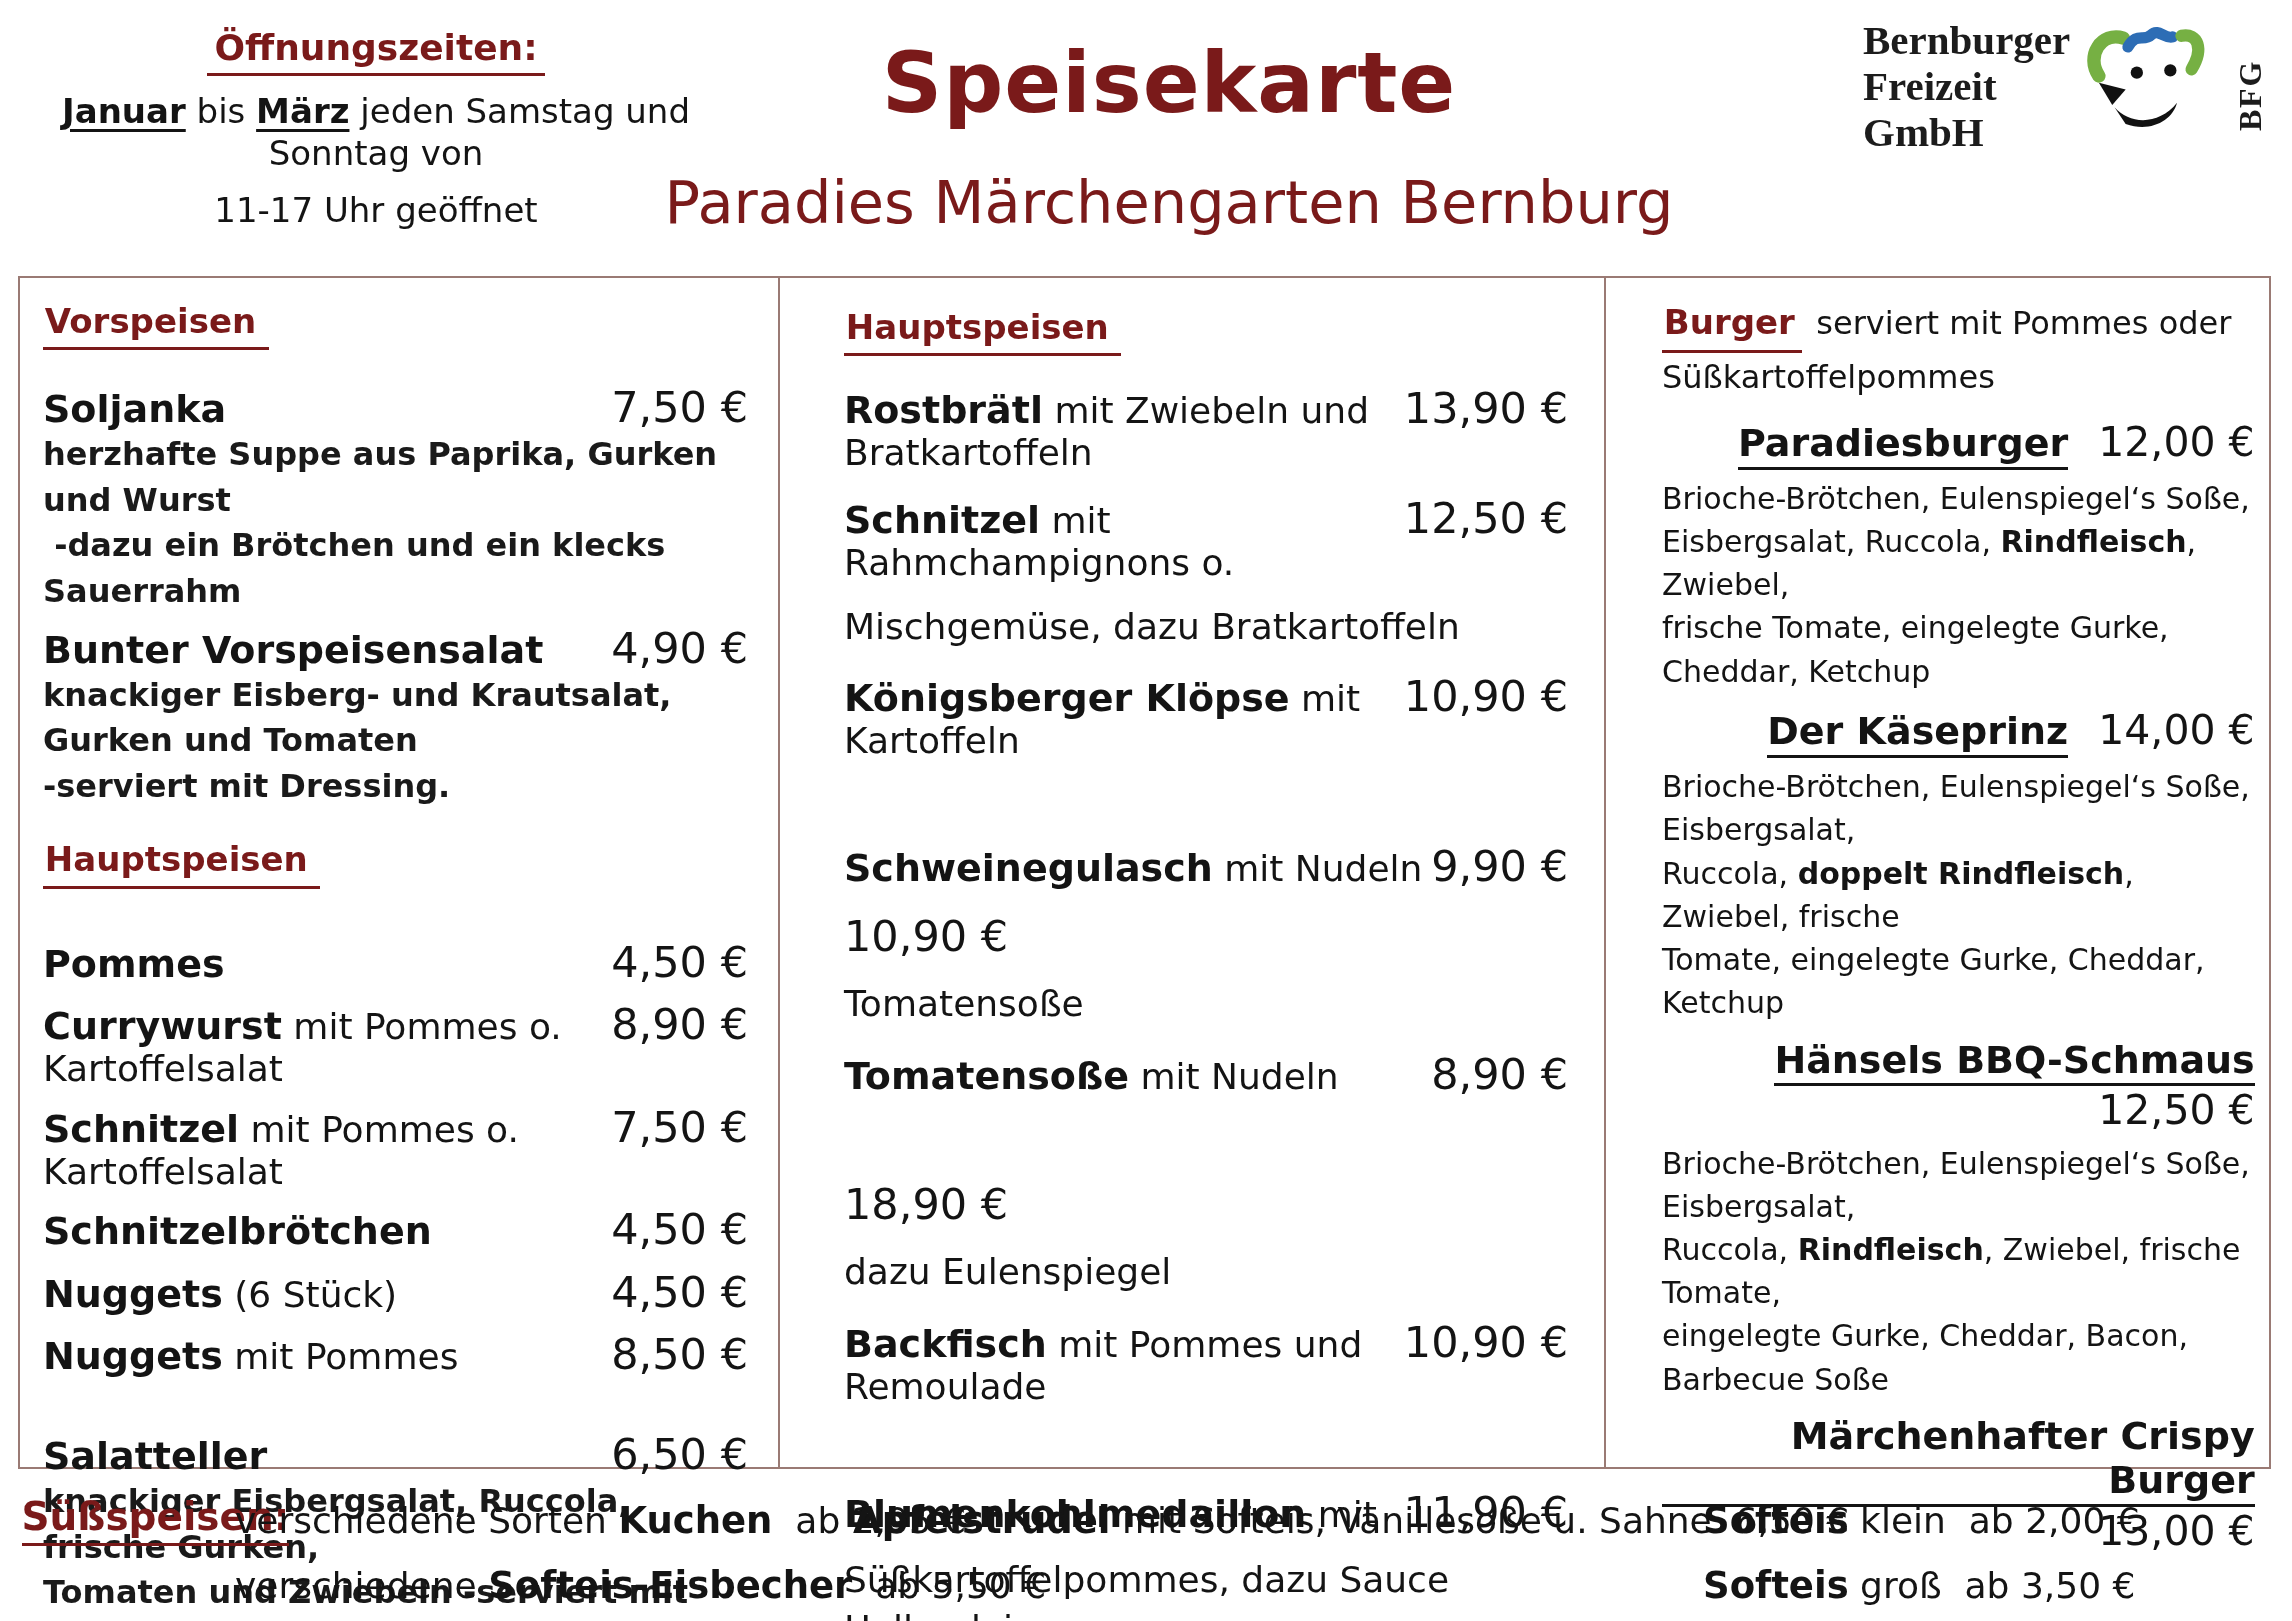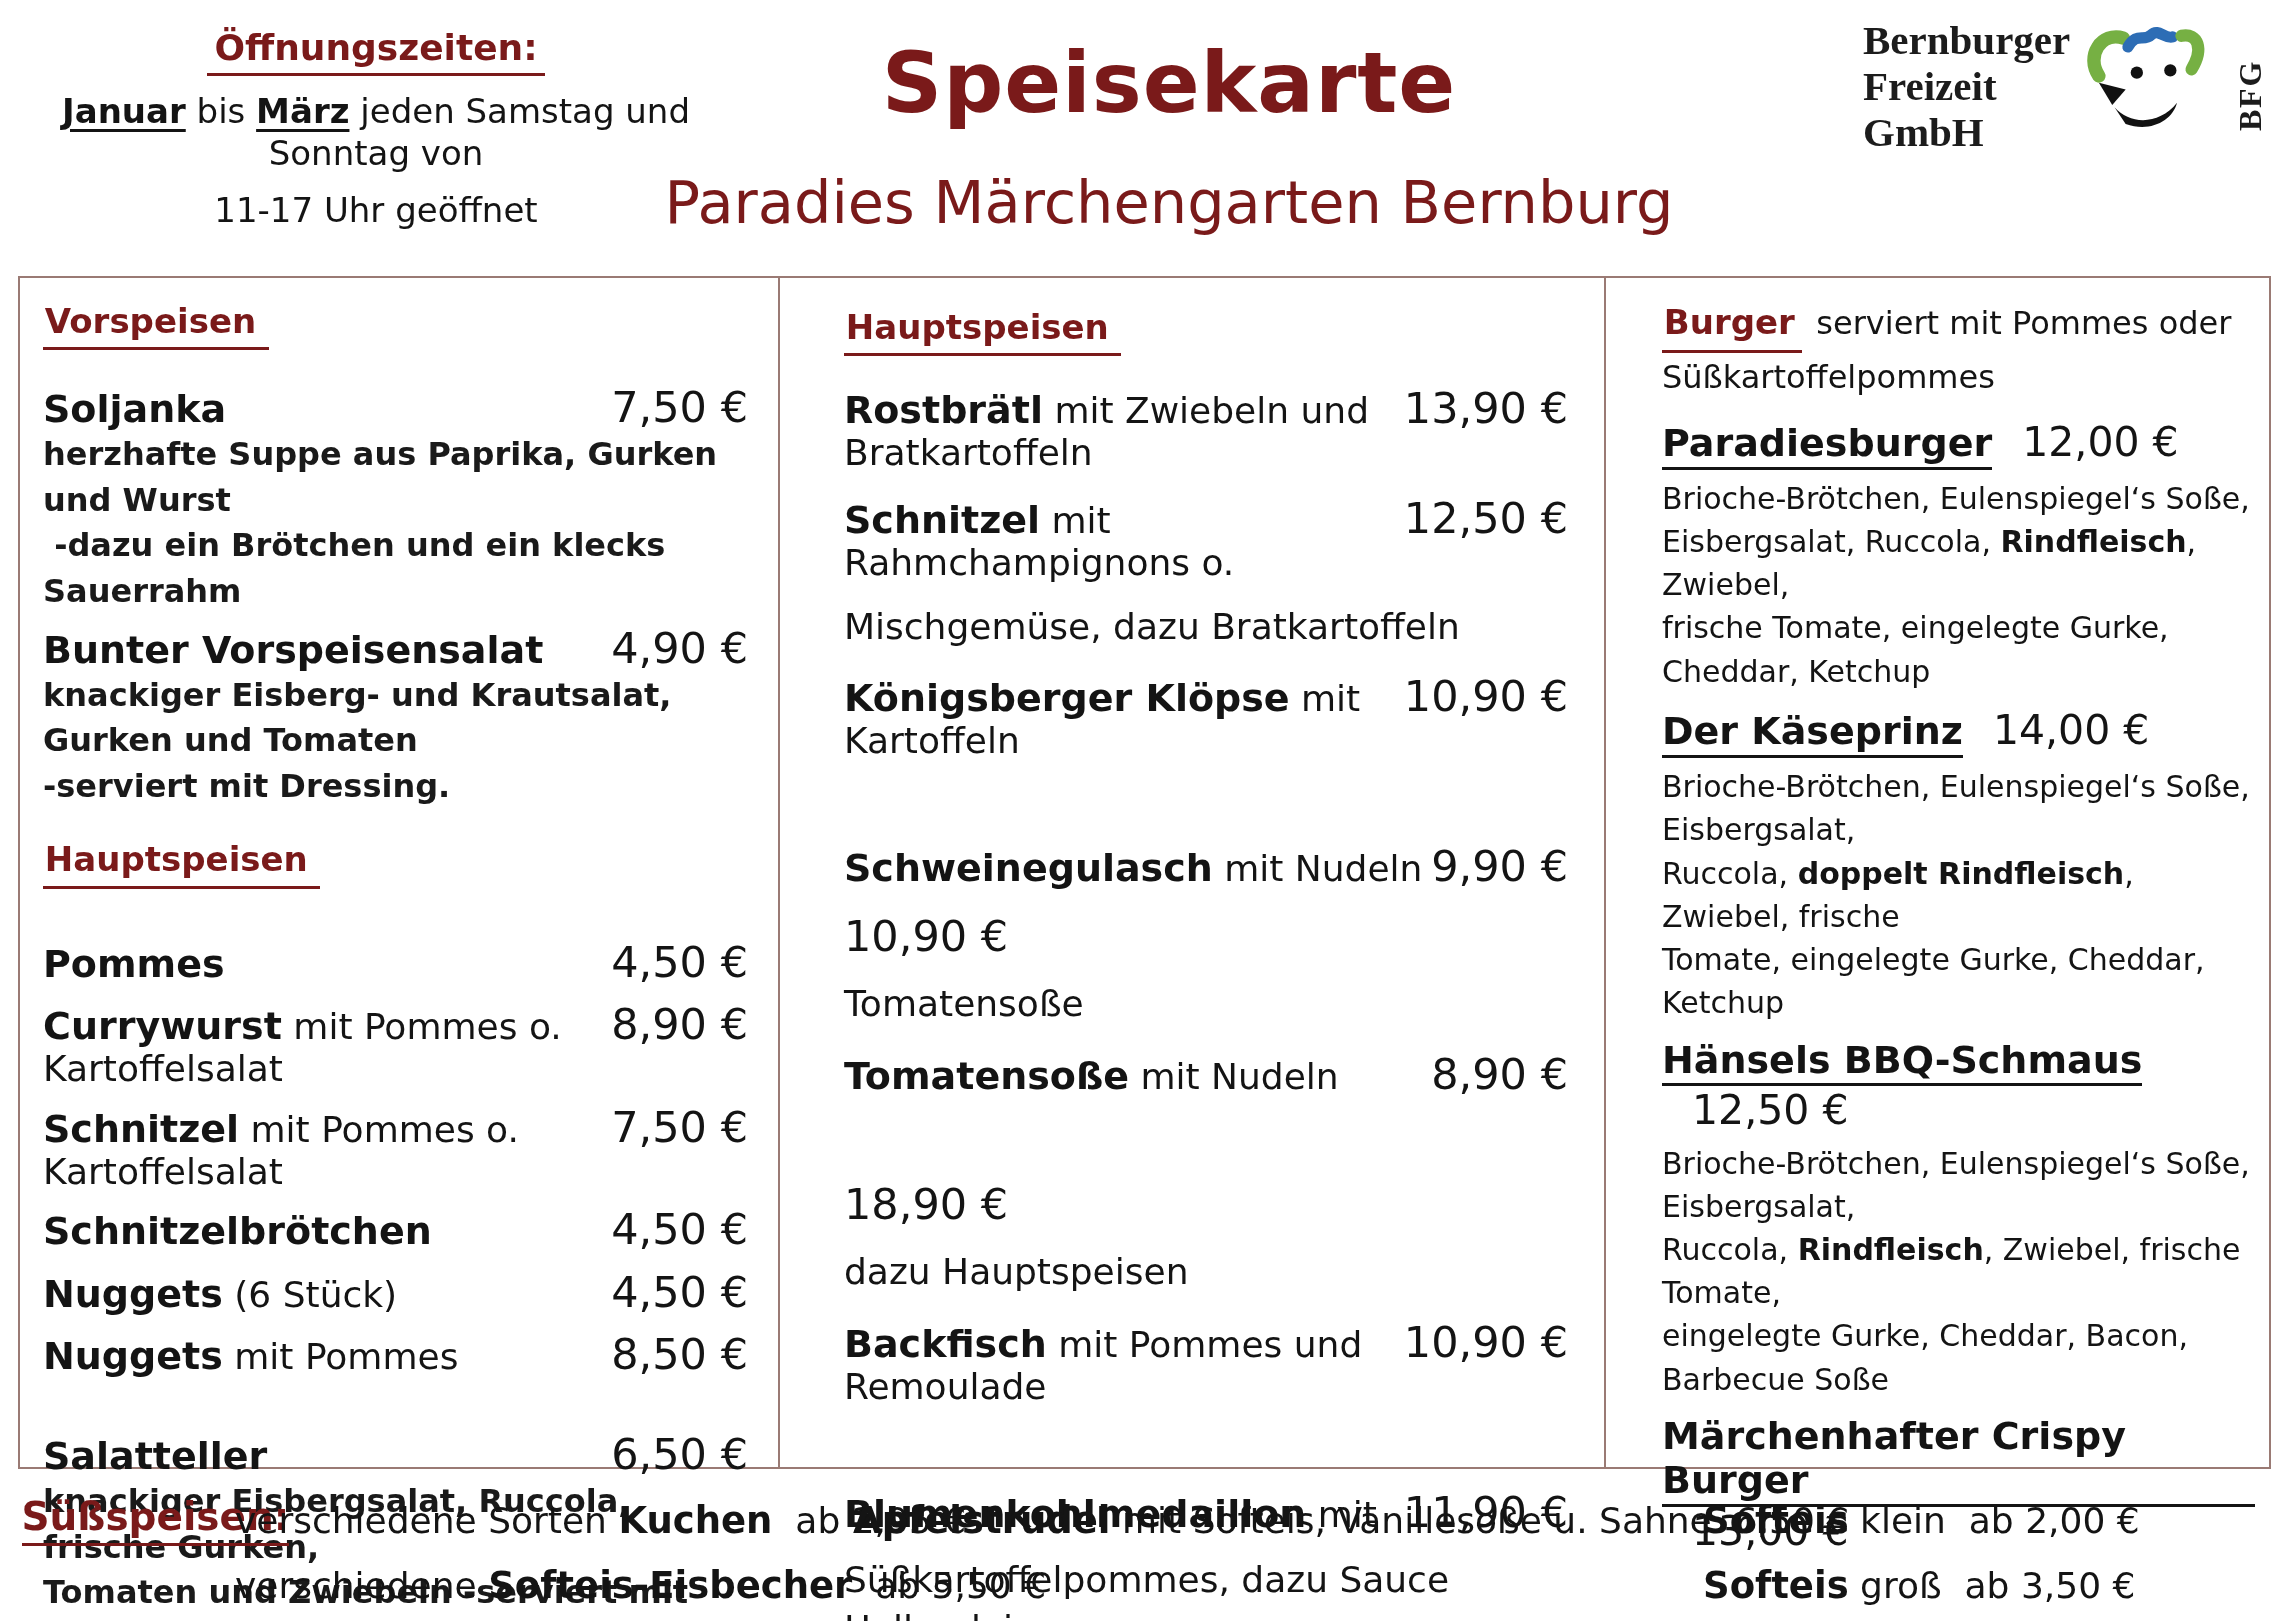--- a/index.html
+++ b/index.html
@@ -58,21 +58,21 @@
   .m-row { margin-bottom:19.7px; }
   .m-cont { font-size:36px; margin-bottom:19.7px; line-height:1.35; }
   .grp-gap { margin-top:80px; }
 
   
   .b-header { margin-bottom:19.7px; line-height:1.3; }
   .b-header .sec-head { padding-right:7.2px; margin-right:14.3px; }
   .b-sub { font-size:32px; }
   .b-sub2 { font-size:32px; margin-top:3.6px; }
   .burger { margin-bottom:13.4px; }
-  .b-headrow { margin-bottom:7.2px; }
+  .b-headrow { margin-bottom:7.2px;text-align:right; }
   .b-name { display:inline-block; font-size:38px; font-weight:bold;
     border-bottom:3.6px solid #141414; padding-bottom:1.8px; }
   .b-price { font-size:41px; margin-left:30px; }
   .b-desc { font-size:30px; line-height:1.44; }
 
   
   .d-title { left:21.5px; top:1494px; }
   .suess { display:inline-block; font-size:39px; font-weight:bold; color:#7a1a1a;
     border-bottom:3.6px solid #7a1a1a; padding-bottom:3.6px; }
   .d-col { font-size:36px; }
@@ -195,21 +195,21 @@
     </div>
     <div class="m-cont pre">Tomatensoße</div>
     <div class="row m-row">
       <span class="nm pre"><b>Tomatensoße</b><span class="rest"> mit Nudeln</span></span>
       <span class="pr">8,90 €</span>
     </div>
 
     <div class="row m-row grp-gap">
       <span class="pr">18,90 €</span>
     </div>
-    <div class="m-cont pre">dazu Hauptspeisen</div>
+    <div class="m-cont pre">dazu Eulenspiegel</div>
     <div class="row m-row">
       <span class="nm pre"><b>Backfisch</b><span class="rest"> mit Pommes und Remoulade</span></span>
       <span class="pr">10,90 €</span>
     </div>
 
     <div class="row m-row grp-gap">
       <span class="nm pre"><b>Blumenkohlmedaillon</b><span class="rest"> mit</span></span>
       <span class="pr">11,90 €</span>
     </div>
     <div class="m-cont pre">Süßkartoffelpommes, dazu Sauce Hollandaise</div>

